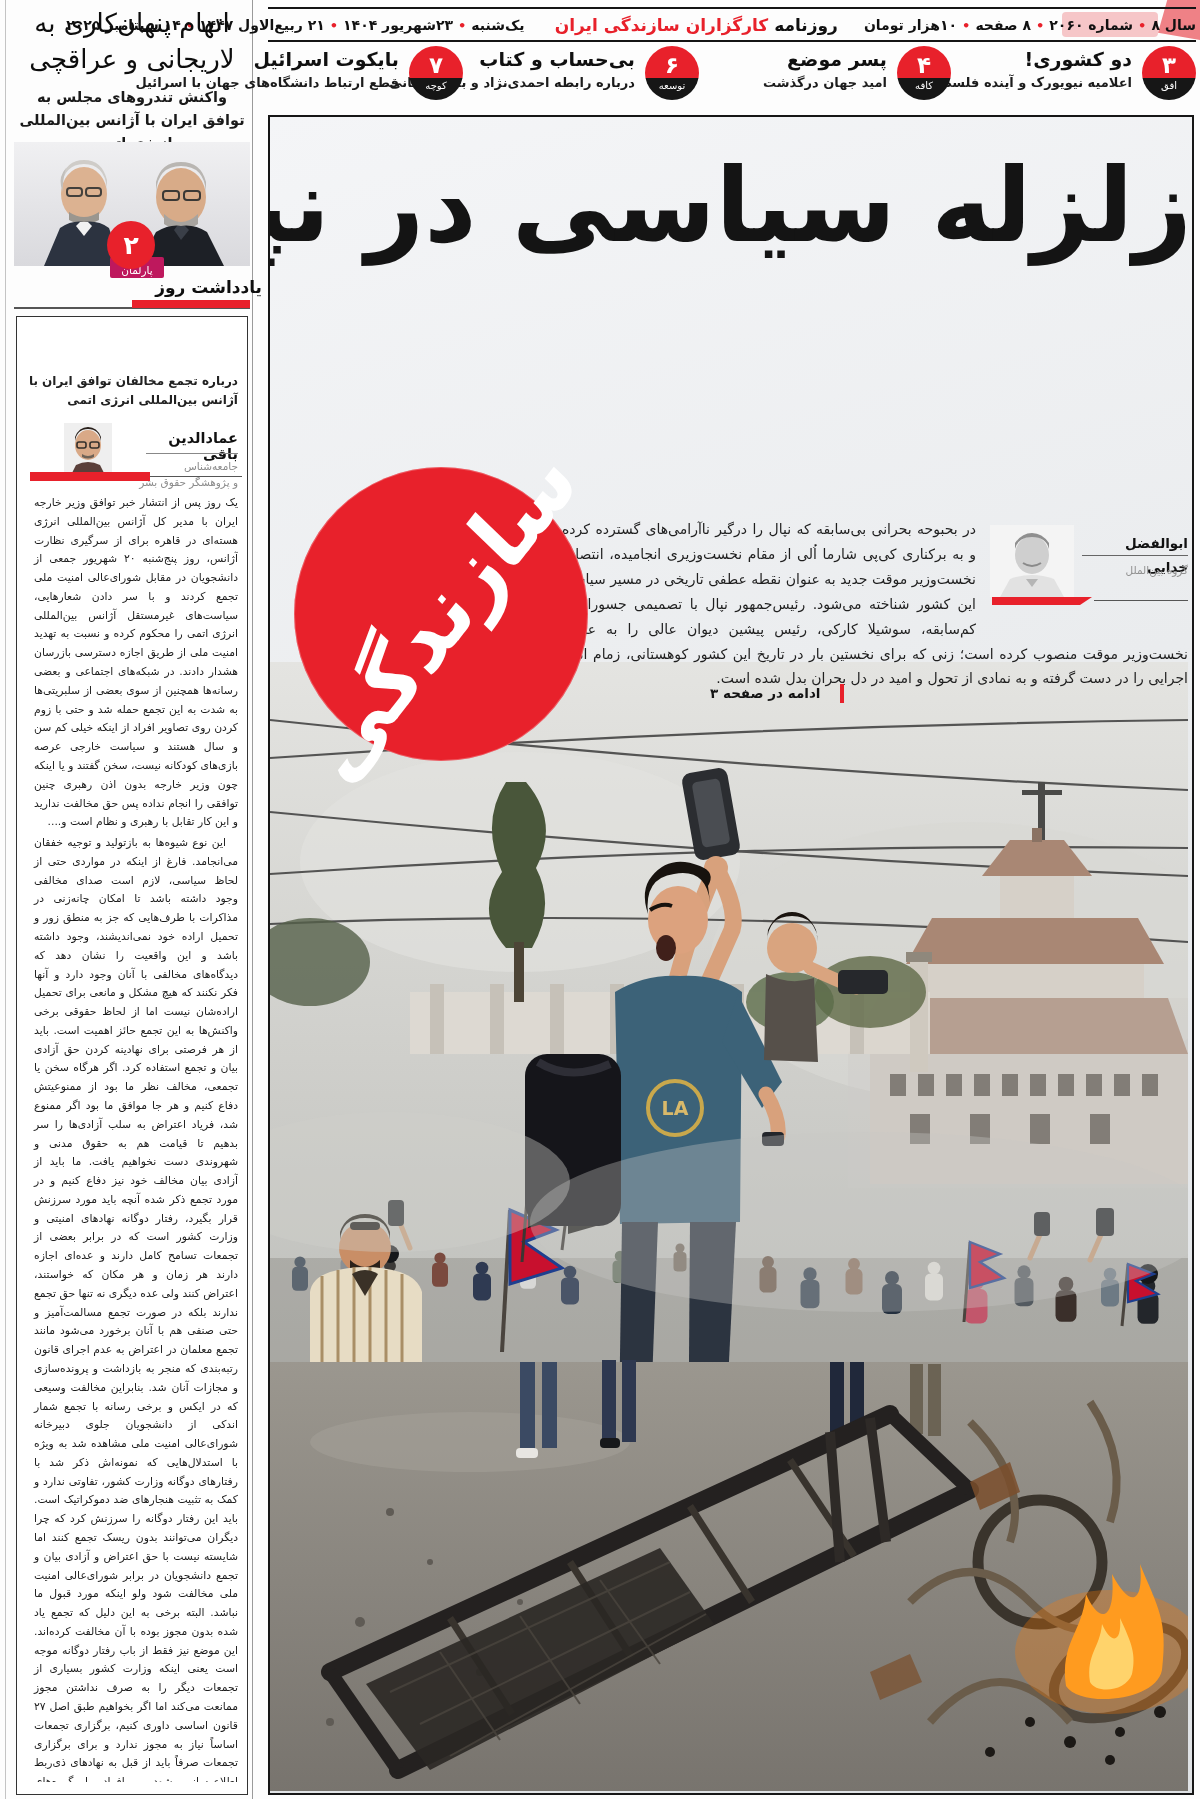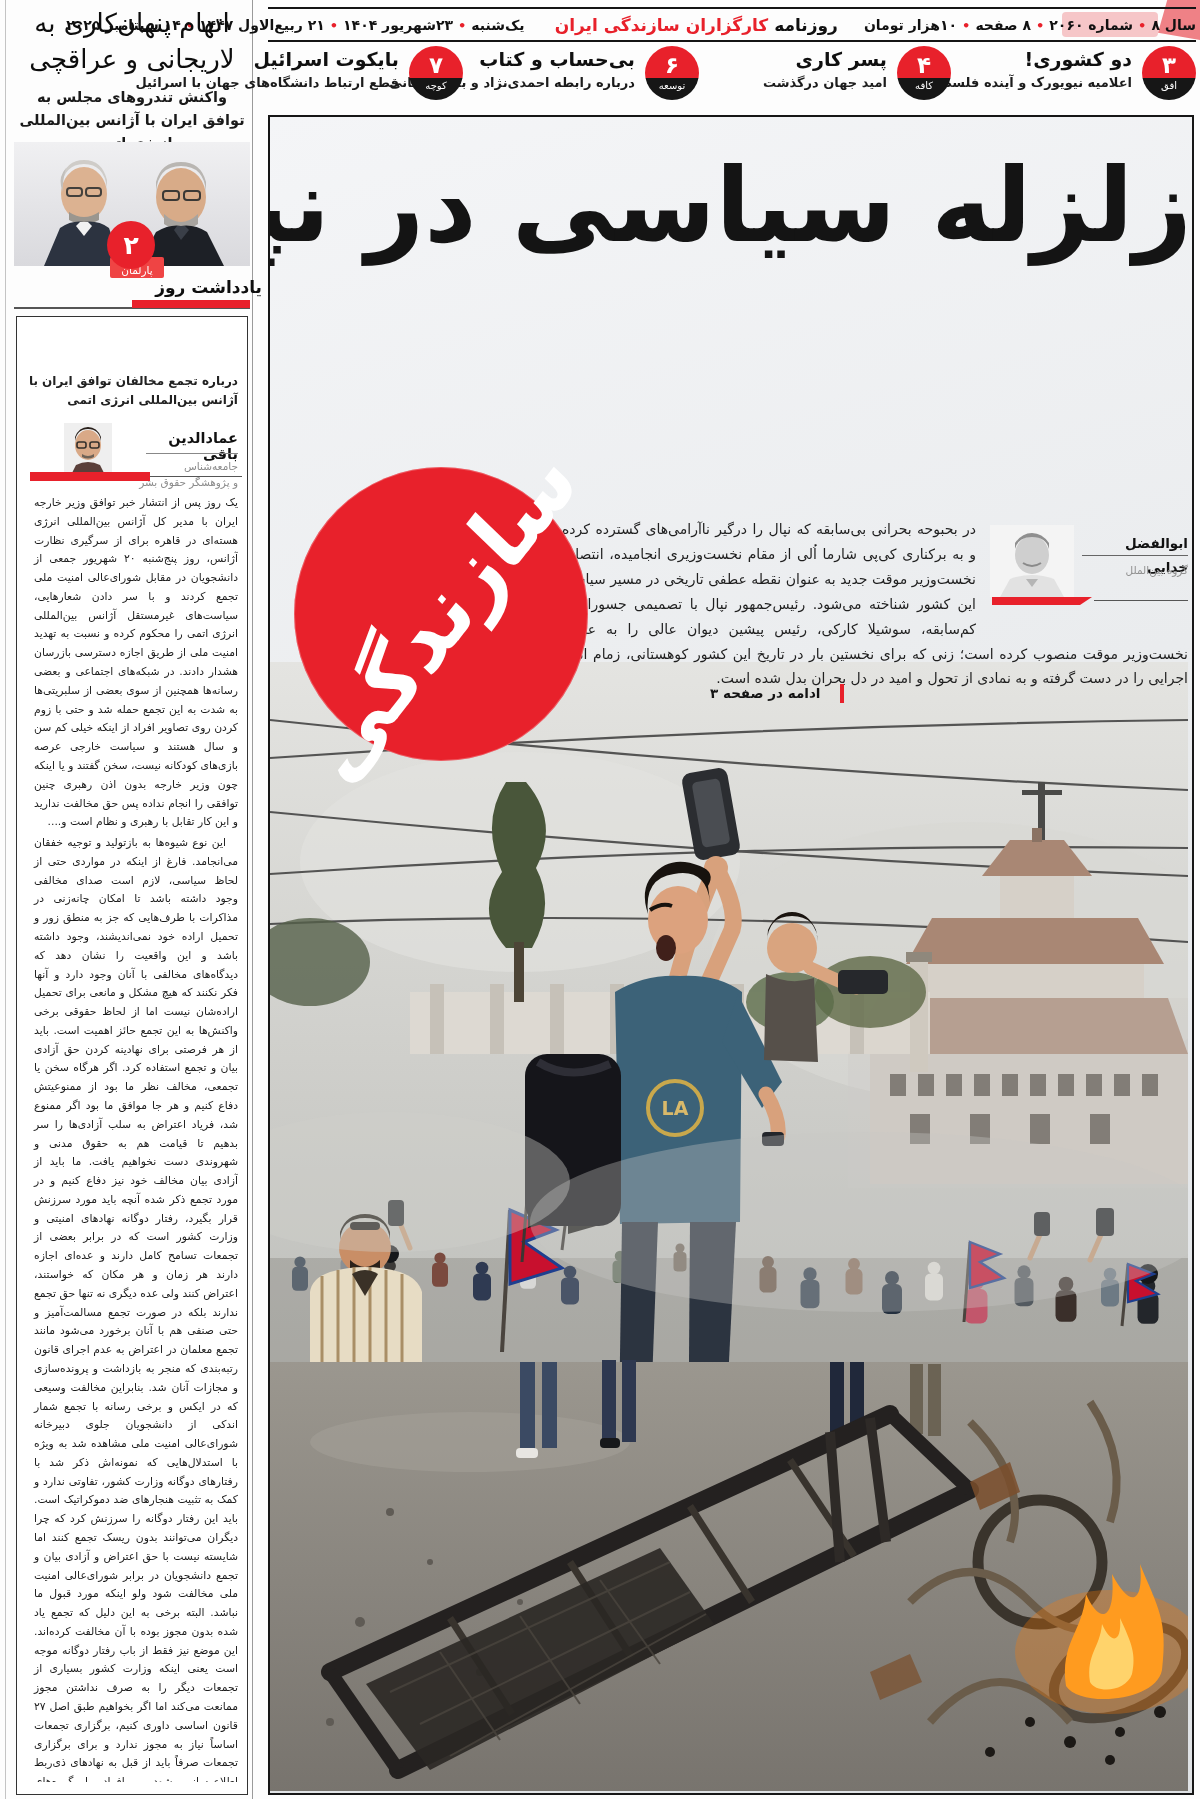--- a/index.html
+++ b/index.html
@@ -31,21 +31,21 @@
   .badge-tag{background:#161616;color:#fff;height:21px;display:flex;align-items:flex-start;justify-content:center;font-size:10px;padding-top:2px;}
   .badge-text{padding-top:2px;}
   .badge-title{font-size:19px;font-weight:bold;color:#101010;text-align:right;line-height:1.2;white-space:nowrap;}
   .badge-sub{font-size:13px;font-weight:600;color:#1c1c1c;text-align:right;margin-top:4px;white-space:nowrap;margin-left:44px;}
 
   
   .lead-title{left:14px;top:6px;width:236px;font-size:26px;font-weight:normal;color:#0d0d0d;text-align:center;line-height:1.38;letter-spacing:-.5px;}
   .lead-sub{left:14px;top:86px;width:236px;font-size:14.5px;font-weight:bold;color:#1a1a1a;text-align:center;line-height:1.6;}
   .lead-photo{left:14px;top:142px;width:236px;height:124px;overflow:hidden;background:#e9e9eb;}
   .badge2-circle{left:107px;top:221px;width:48px;height:48px;border-radius:50%;background:#e8212b;color:#fff;display:flex;align-items:center;justify-content:center;font-size:25px;font-weight:bold;z-index:4;}
-  .badge2-tab{left:110px;top:257px;width:54px;height:19px;background:#ef4444;color:#fff;font-size:10.5px;display:flex;align-items:flex-end;justify-content:center;padding-bottom:2px;z-index:3;border-radius:2px;}
+  .badge2-tab{left:110px;top:257px;width:54px;height:19px;background:#be185d;color:#fff;font-size:10.5px;display:flex;align-items:flex-end;justify-content:center;padding-bottom:2px;z-index:3;border-radius:2px;}
   .kicker{left:26px;top:277px;width:236px;font-size:17px;font-weight:bold;color:#0f0f0f;text-align:right;}
   .kicker-line{left:14px;top:307px;width:236px;height:1.5px;background:#555;}
   .kicker-bar{left:132px;top:300px;width:118px;height:8px;background:#e8212b;}
 
   .note-box{left:16px;top:316px;width:230px;height:1477px;border:1.5px solid #333;background:#fff;overflow:hidden;}
   .note-title{left:24px;top:330px;width:216px;font-size:22px;font-weight:bold;color:#101010;text-align:right;letter-spacing:-.5px;z-index:2;}
   .note-title .red{color:#e8212b;}
   .note-sub{left:26px;top:372px;width:212px;font-size:12px;font-weight:600;color:#222;text-align:right;line-height:1.6;}
   .note-author-name{left:140px;top:430px;width:98px;font-size:14.5px;font-weight:bold;color:#111;text-align:right;}
   .note-author-line{left:146px;top:453px;width:92px;height:1px;background:#888;}
@@ -110,21 +110,21 @@
       <div class="badge-title">دو کشوری!</div>
       <div class="badge-sub">اعلامیه نیویورک و آینده فلسطین</div>
     </div>
   </div>
   <div class="abs badge-item" style="right:249px;">
     <div class="badge-circle">
       <div class="badge-num">۴</div>
       <div class="badge-tag">کافه</div>
     </div>
     <div class="badge-text">
-      <div class="badge-title">پسر کاری</div>
+      <div class="badge-title">پسر موضع</div>
       <div class="badge-sub">امید جهان درگذشت</div>
     </div>
   </div>
   <div class="abs badge-item" style="right:501px;">
     <div class="badge-circle">
       <div class="badge-num">۶</div>
       <div class="badge-tag">توسعه</div>
     </div>
     <div class="badge-text">
       <div class="badge-title">بی‌حساب و کتاب</div>

